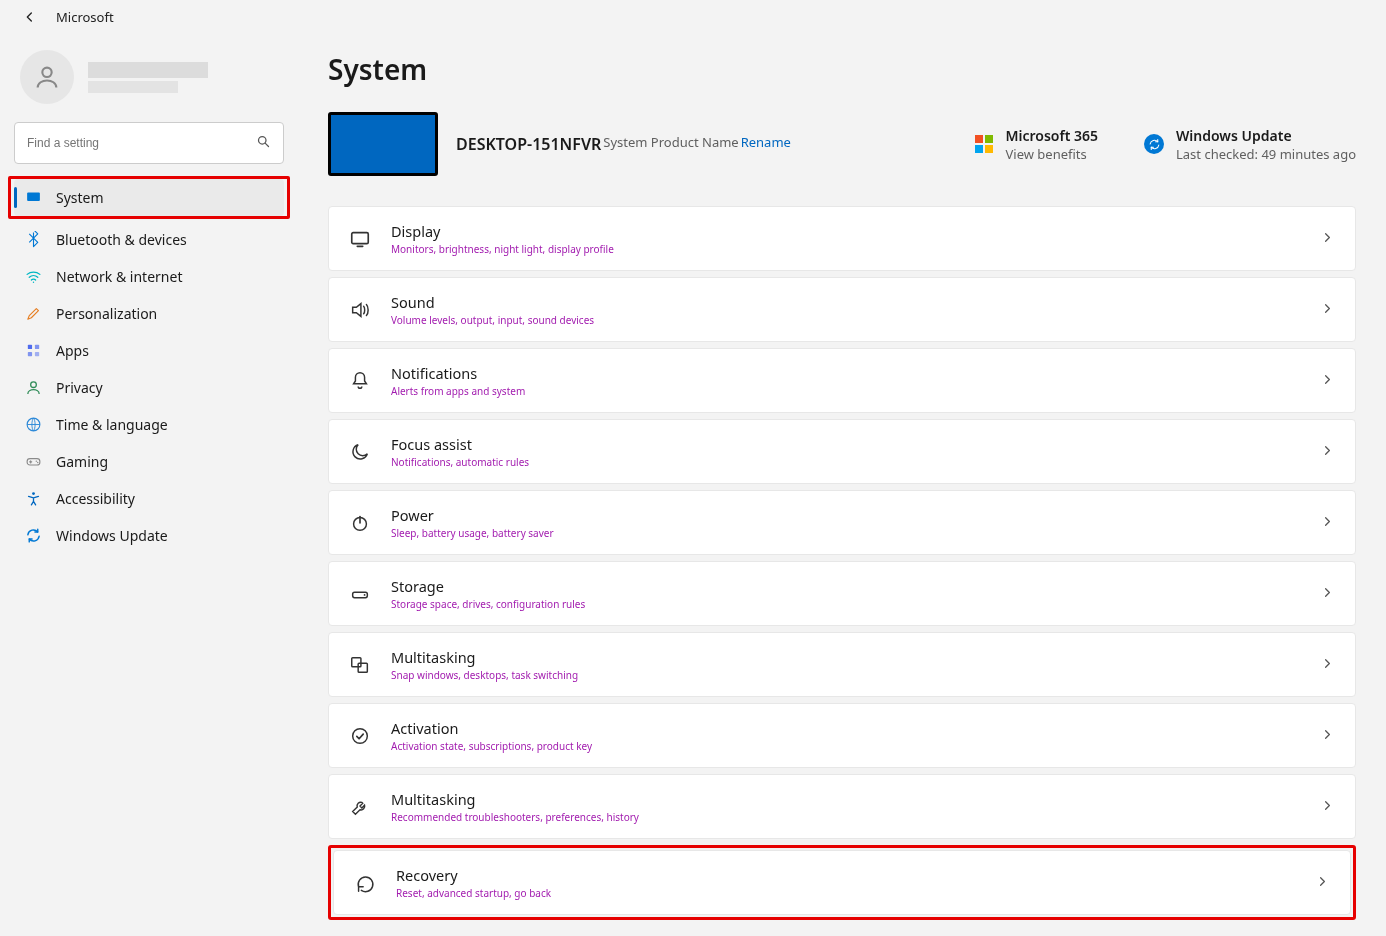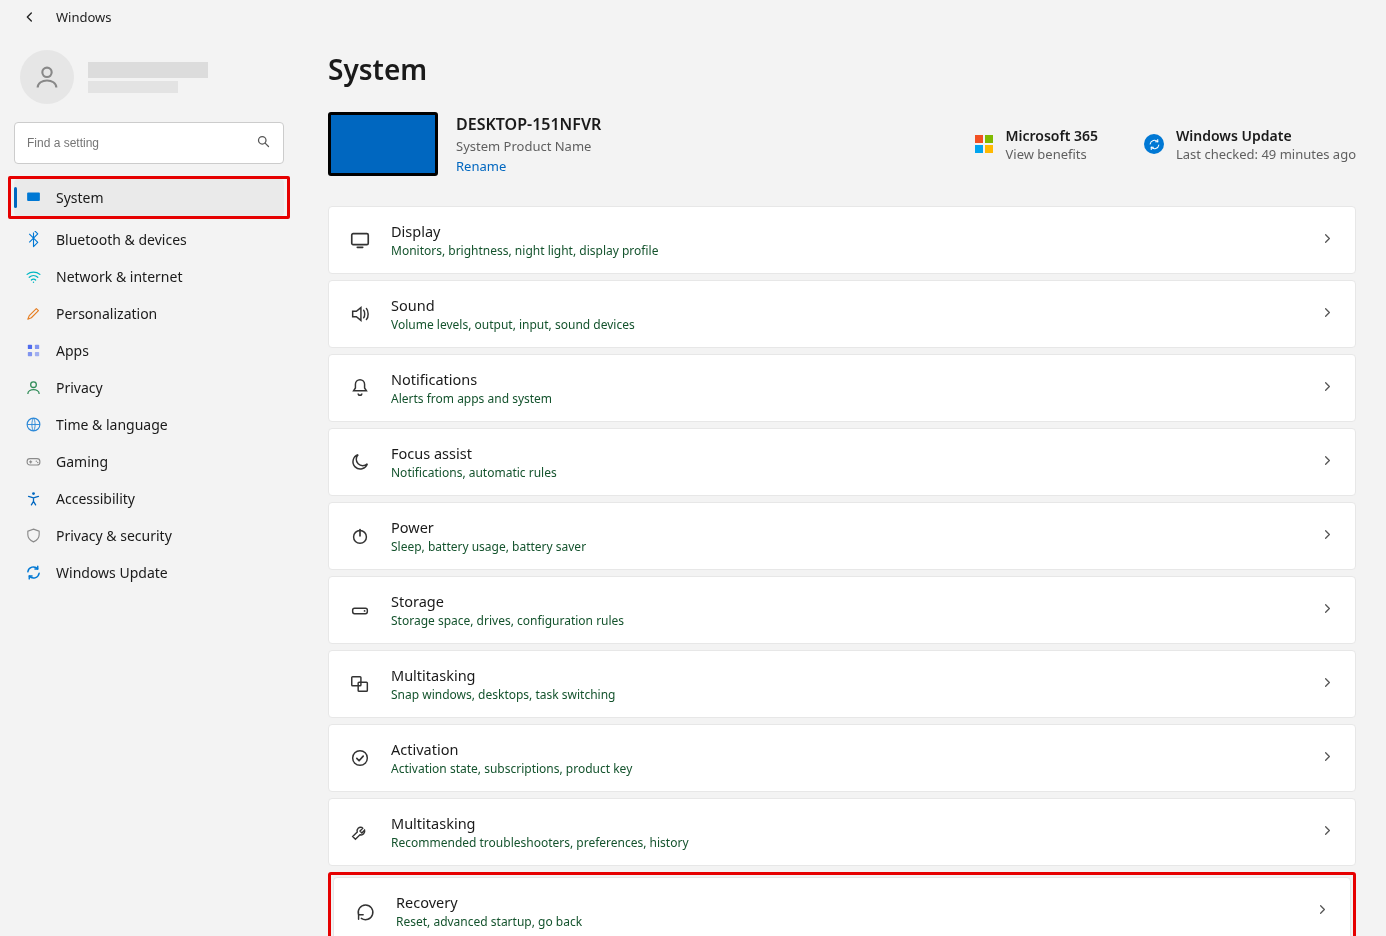--- a/index.html
+++ b/index.html
@@ -60,21 +60,21 @@
   
   .main { flex:1; padding: 0 30px 0 30px; }
   .page-title { font-size: 28px; font-weight: 600; margin: 6px 0 24px 0; }
   .device-header {
     display:flex; align-items:center; gap: 18px; margin-bottom: 30px;
   }
   .desktop-thumb {
     width: 110px; height: 64px; background:#0067c0; border: 3px solid #000;
     border-radius: 3px;
   }
-  .device-meta { display:flex; flex-direction:column; gap:2px; font-size:14px; }
+  .device-meta { display:flex; flex-direction:row; gap:2px; font-size:14px; }
   .device-name { font-weight:600; font-size:16px; }
   .muted { color:#5f5f5f; font-size:13px; }
   .link { color:#0067c0; font-size:13px; cursor:pointer; }
   .header-right { display:flex; gap:46px; margin-left:auto;align-items:flex-end; }
   .hdr-block { display:flex; align-items:center; gap:12px; }
   .ms-logo {
     width:18px; height:18px; display:grid; grid-template-columns:1fr 1fr; grid-template-rows:1fr 1fr; gap:2px;
   }
   .ms-logo span:nth-child(1){background:#f25022;}
   .ms-logo span:nth-child(2){background:#7fba00;}
@@ -89,21 +89,21 @@
 
   .cards { display:flex; flex-direction:column; gap:6px; }
   .card {
     display:flex; align-items:center; gap:20px; background:#fff;
     border:1px solid #e7e7e7; border-radius:4px;
     padding: 14px 20px; cursor:pointer;
   }
   .card-icon { width:22px; height:22px; color:#333; display:flex; align-items:center; justify-content:center; }
   .card-text { display:flex; flex-direction:column; gap:1px;justify-content:center; }
   .card-title { font-size:14.5px; }
-  .card-sub { font-size:12px; color:#14532d; }
+  .card-sub { font-size:10px; color:#a21caf; }
   .chev { margin-left:auto; color:#555; }
   .card-highlight { border:3px solid #e60000; border-radius:3px; padding: 2px; }
   .card-highlight .card { border:1px solid #e7e7e7; }
 </style>
 </head>
 <body>
 
 <svg width="0" height="0" style="position:absolute">
   <defs>
     <symbol id="i-back" viewBox="0 0 24 24">
@@ -200,21 +200,21 @@
       </symbol>
   </defs>
 </svg>
 
 <div class="titlebar">
   <span class="back-arrow">
     <svg width="16" height="16">
         <use href="#i-back"></use>
       </svg>
   </span>
-  <span>Windows</span>
+  <span>Microsoft</span>
 </div>
 
 <div class="layout">
   <aside class="sidebar">
     <div class="profile">
       <div class="avatar">
         <svg width="28" height="28" style="color:#888">
             <use href="#i-person"></use>
           </svg>
       </div>
@@ -300,28 +300,20 @@
           </span>
           <span>Gaming</span>
         </li>
         <li class="nav-item">
           <span class="nav-icon" style="color:#0067c0">
             <svg width="17" height="17">
               <use href="#i-accessibility"></use>
             </svg>
           </span>
           <span>Accessibility</span>
-        </li>
-        <li class="nav-item">
-          <span class="nav-icon" style="color:#8a8a8a">
-            <svg width="17" height="17">
-              <use href="#i-shield"></use>
-            </svg>
-          </span>
-          <span>Privacy &amp; security</span>
         </li>
         <li class="nav-item">
           <span class="nav-icon" style="color:#0078d4">
             <svg width="17" height="17">
               <use href="#i-sync"></use>
             </svg>
           </span>
           <span>Windows Update</span>
         </li>
       </ul>

